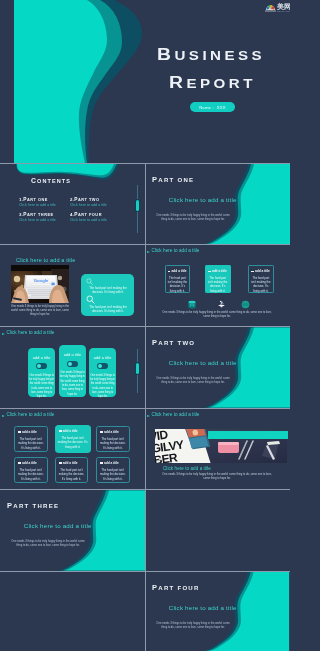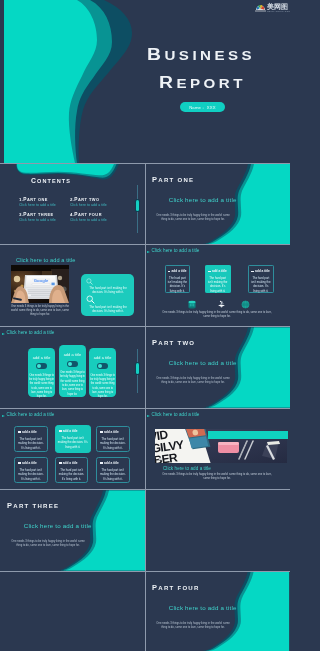--- a/index.html
+++ b/index.html
@@ -105,21 +105,21 @@
       opacity:.92;}
   .wm-txt{display:flex;flex-direction:column;line-height:1;}
   .wm-main{font-size:7px;font-weight:bold;color:#dfe6ee;letter-spacing:0px;}
   .wm-sub{font-size:2.3px;color:#98a6b8;letter-spacing:.3px;}
 </style>
 </head>
 <body>
 
 <div class="deck">
 
-  <div class="slide" id="s-cover" style="left:4px;top:0;width:290px;height:163px;">
+  <div class="slide" id="s-cover" style="left:14px;top:0;width:290px;height:163px;">
     <svg width="290" height="163" viewBox="0 0 290 163" style="position:absolute;left:0;top:0">
       <rect x="0" y="0" width="290" height="163" fill="#2b3850"></rect>
       <path d="M0,0 L100,0 C118,8 128,20 128,33 C128,47 118,56 105,72 C93,86 83,96 79,110 C75,124 74,148 75,163 L0,163 Z" fill="#0d4e63"></path>
       <path d="M0,0 L86,0 C101,8 108,24 108,42 C108,56 98,64 89,78 C80,90 75,98 73,111 C70,126 71,150 73,163 L0,163 Z" fill="#089393"></path>
       <path d="M0,0 L73,0 C86,7 93,24 93,40 C93,53 84,62 78,76 C71,90 66,100 65,113 C64,128 68,150 71,163 L0,163 Z" fill="#05d8c4"></path>
     </svg>
     <div class="tt smallcaps" style="left:143px;top:45px;transform:scaleX(1.24);"><span class="sc-first">B</span><span class="sc-rest">USINESS</span></div>
     <div class="tt smallcaps" style="left:155px;top:73px;transform:scaleX(1.24);"><span class="sc-first">R</span><span class="sc-rest">EPORT</span></div>
     <div style="position:absolute;left:176px;top:102px;width:45px;height:10px;border-radius:5px;background:#10cfc2;
                 display:flex;align-items:center;justify-content:center;">

